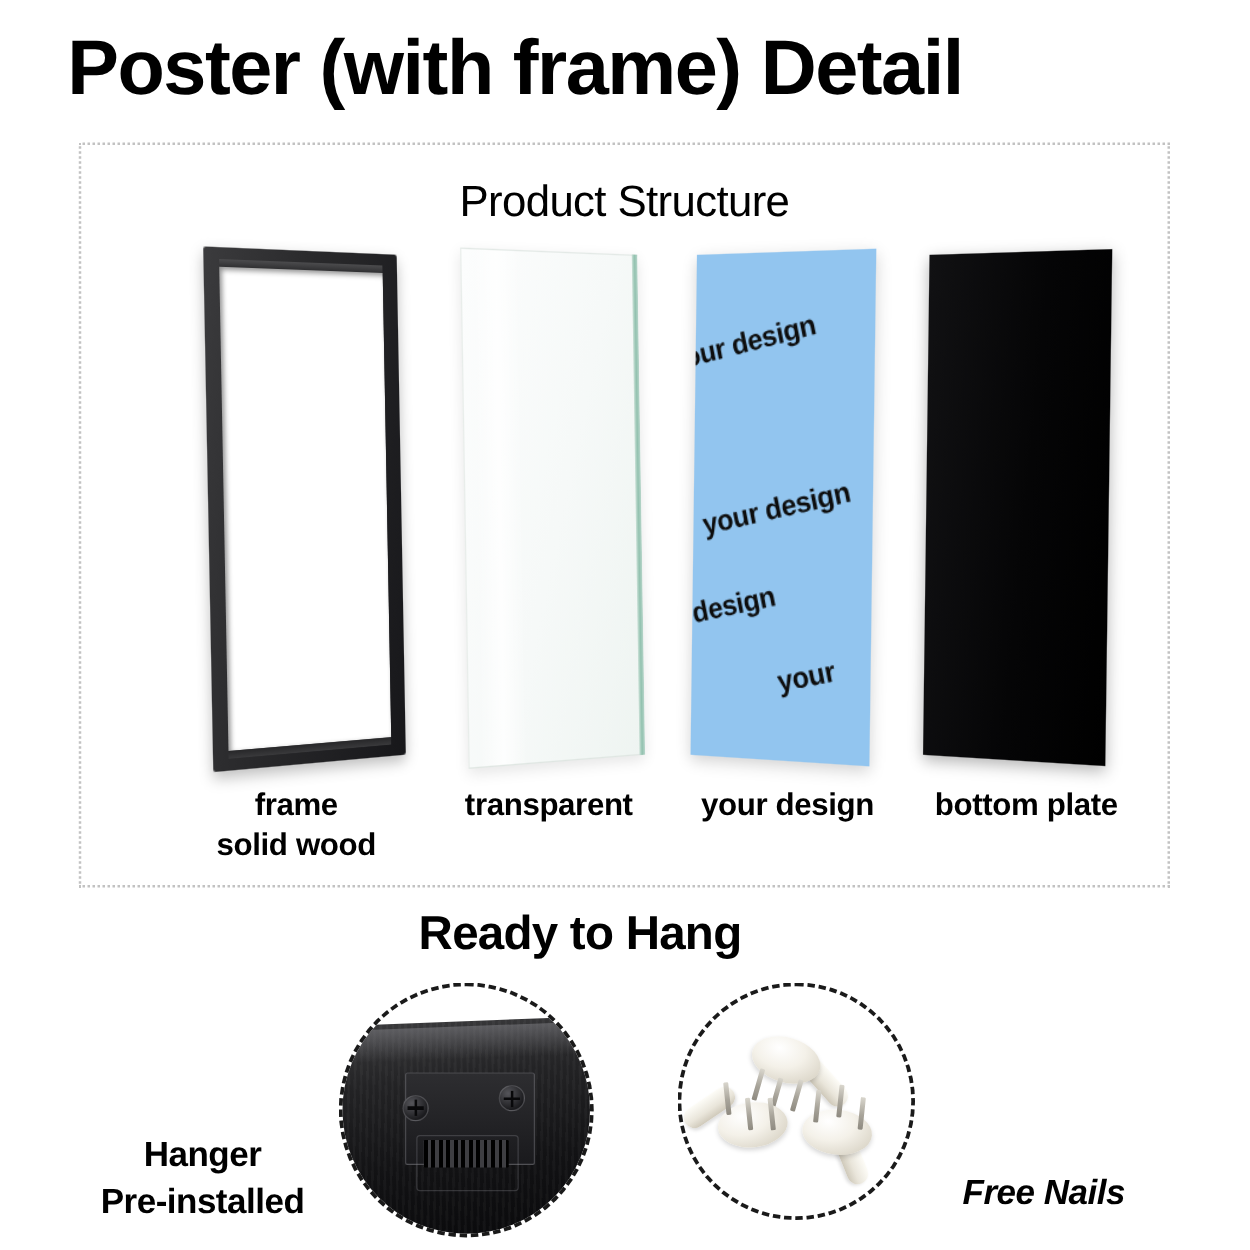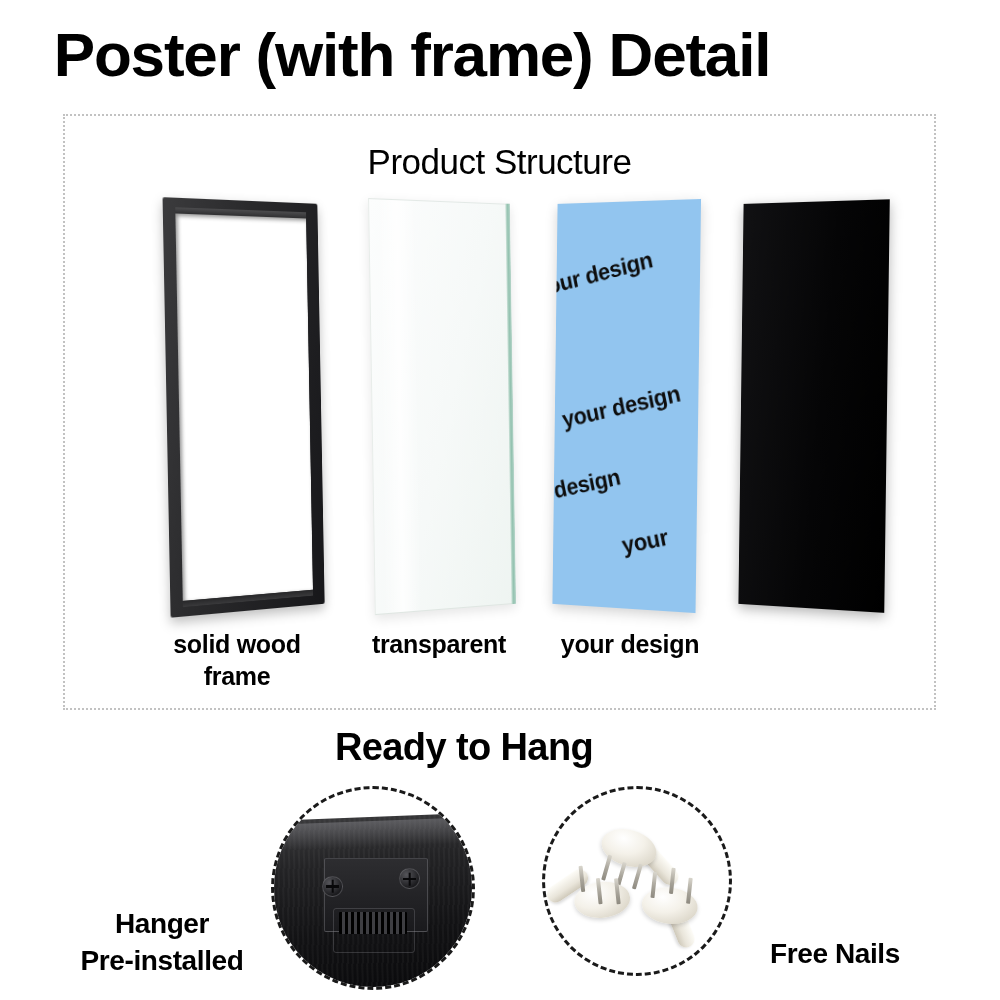--- a/index.html
+++ b/index.html
@@ -328,20 +328,21 @@
   }
   .label-nails {
     position: absolute;
     left: 712px;
     top: 938px;
     width: 246px;
     text-align: center;
     font-size: 28px;
     font-weight: bold;
     letter-spacing: -0.4px;
+    font-style: italic;
   }
 </style>
 </head>
 <body>
 
 <div class="main-title">Poster (with frame) Detail</div>
 
 <div class="structure-box" style="border-color: rgb(194, 194, 194);">
 
   <div class="section-title">Product Structure</div>
@@ -392,28 +393,31 @@
         <div class="panel-3d plate-3d">
           <div class="plate-face"></div>
         </div>
       </div>
     </div>
 
   </div>
 
   <div class="captions">
     <div class="caption cap-frame">
+      <div>frame</div>
       <div>solid wood</div>
-      <div>frame</div>
     </div>
     <div class="caption cap-glass">
       <div>transparent</div>
     </div>
     <div class="caption cap-design">
       <div>your design</div>
+    </div>
+    <div class="caption cap-plate">
+      <div>bottom plate</div>
     </div>
   </div>
 
 </div>
 
 <div class="hang-title">Ready to Hang</div>
 
 <div class="circle circle-hanger" style="border-color: rgb(26, 26, 26);">
   <div class="hanger-art">
     <div class="hanger-bg"></div>

